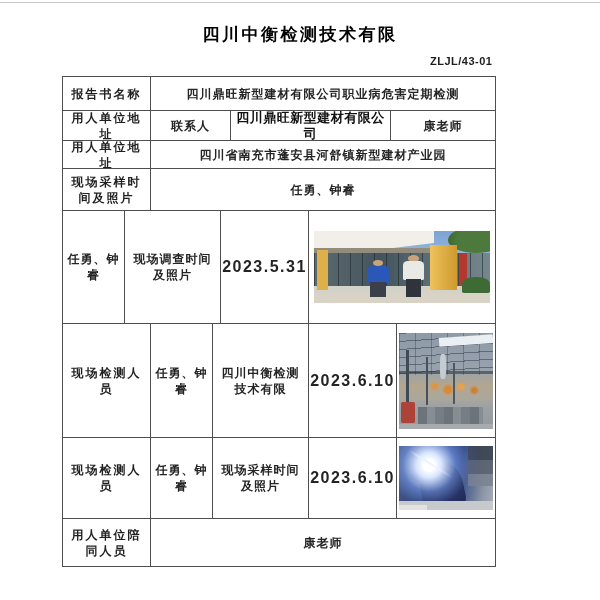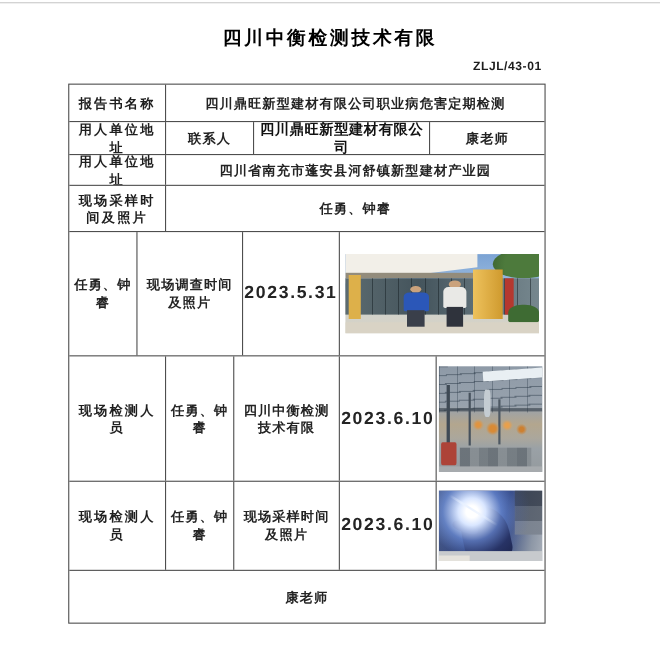--- a/index.html
+++ b/index.html
@@ -183,17 +183,18 @@
           <div class="arm"></div>
           <div class="glare"></div>
           <div class="flare"></div>
           <div class="floor"></div>
           <div class="floor2"></div>
         </div>
       </div>
     </div>
 
     <div class="t-row r8">
+      <div class="cell lbl">用人单位陪同人员</div>
       <div class="cell val">康老师</div>
     </div>
 
   </div>
 </div>
 
 </body></html>

